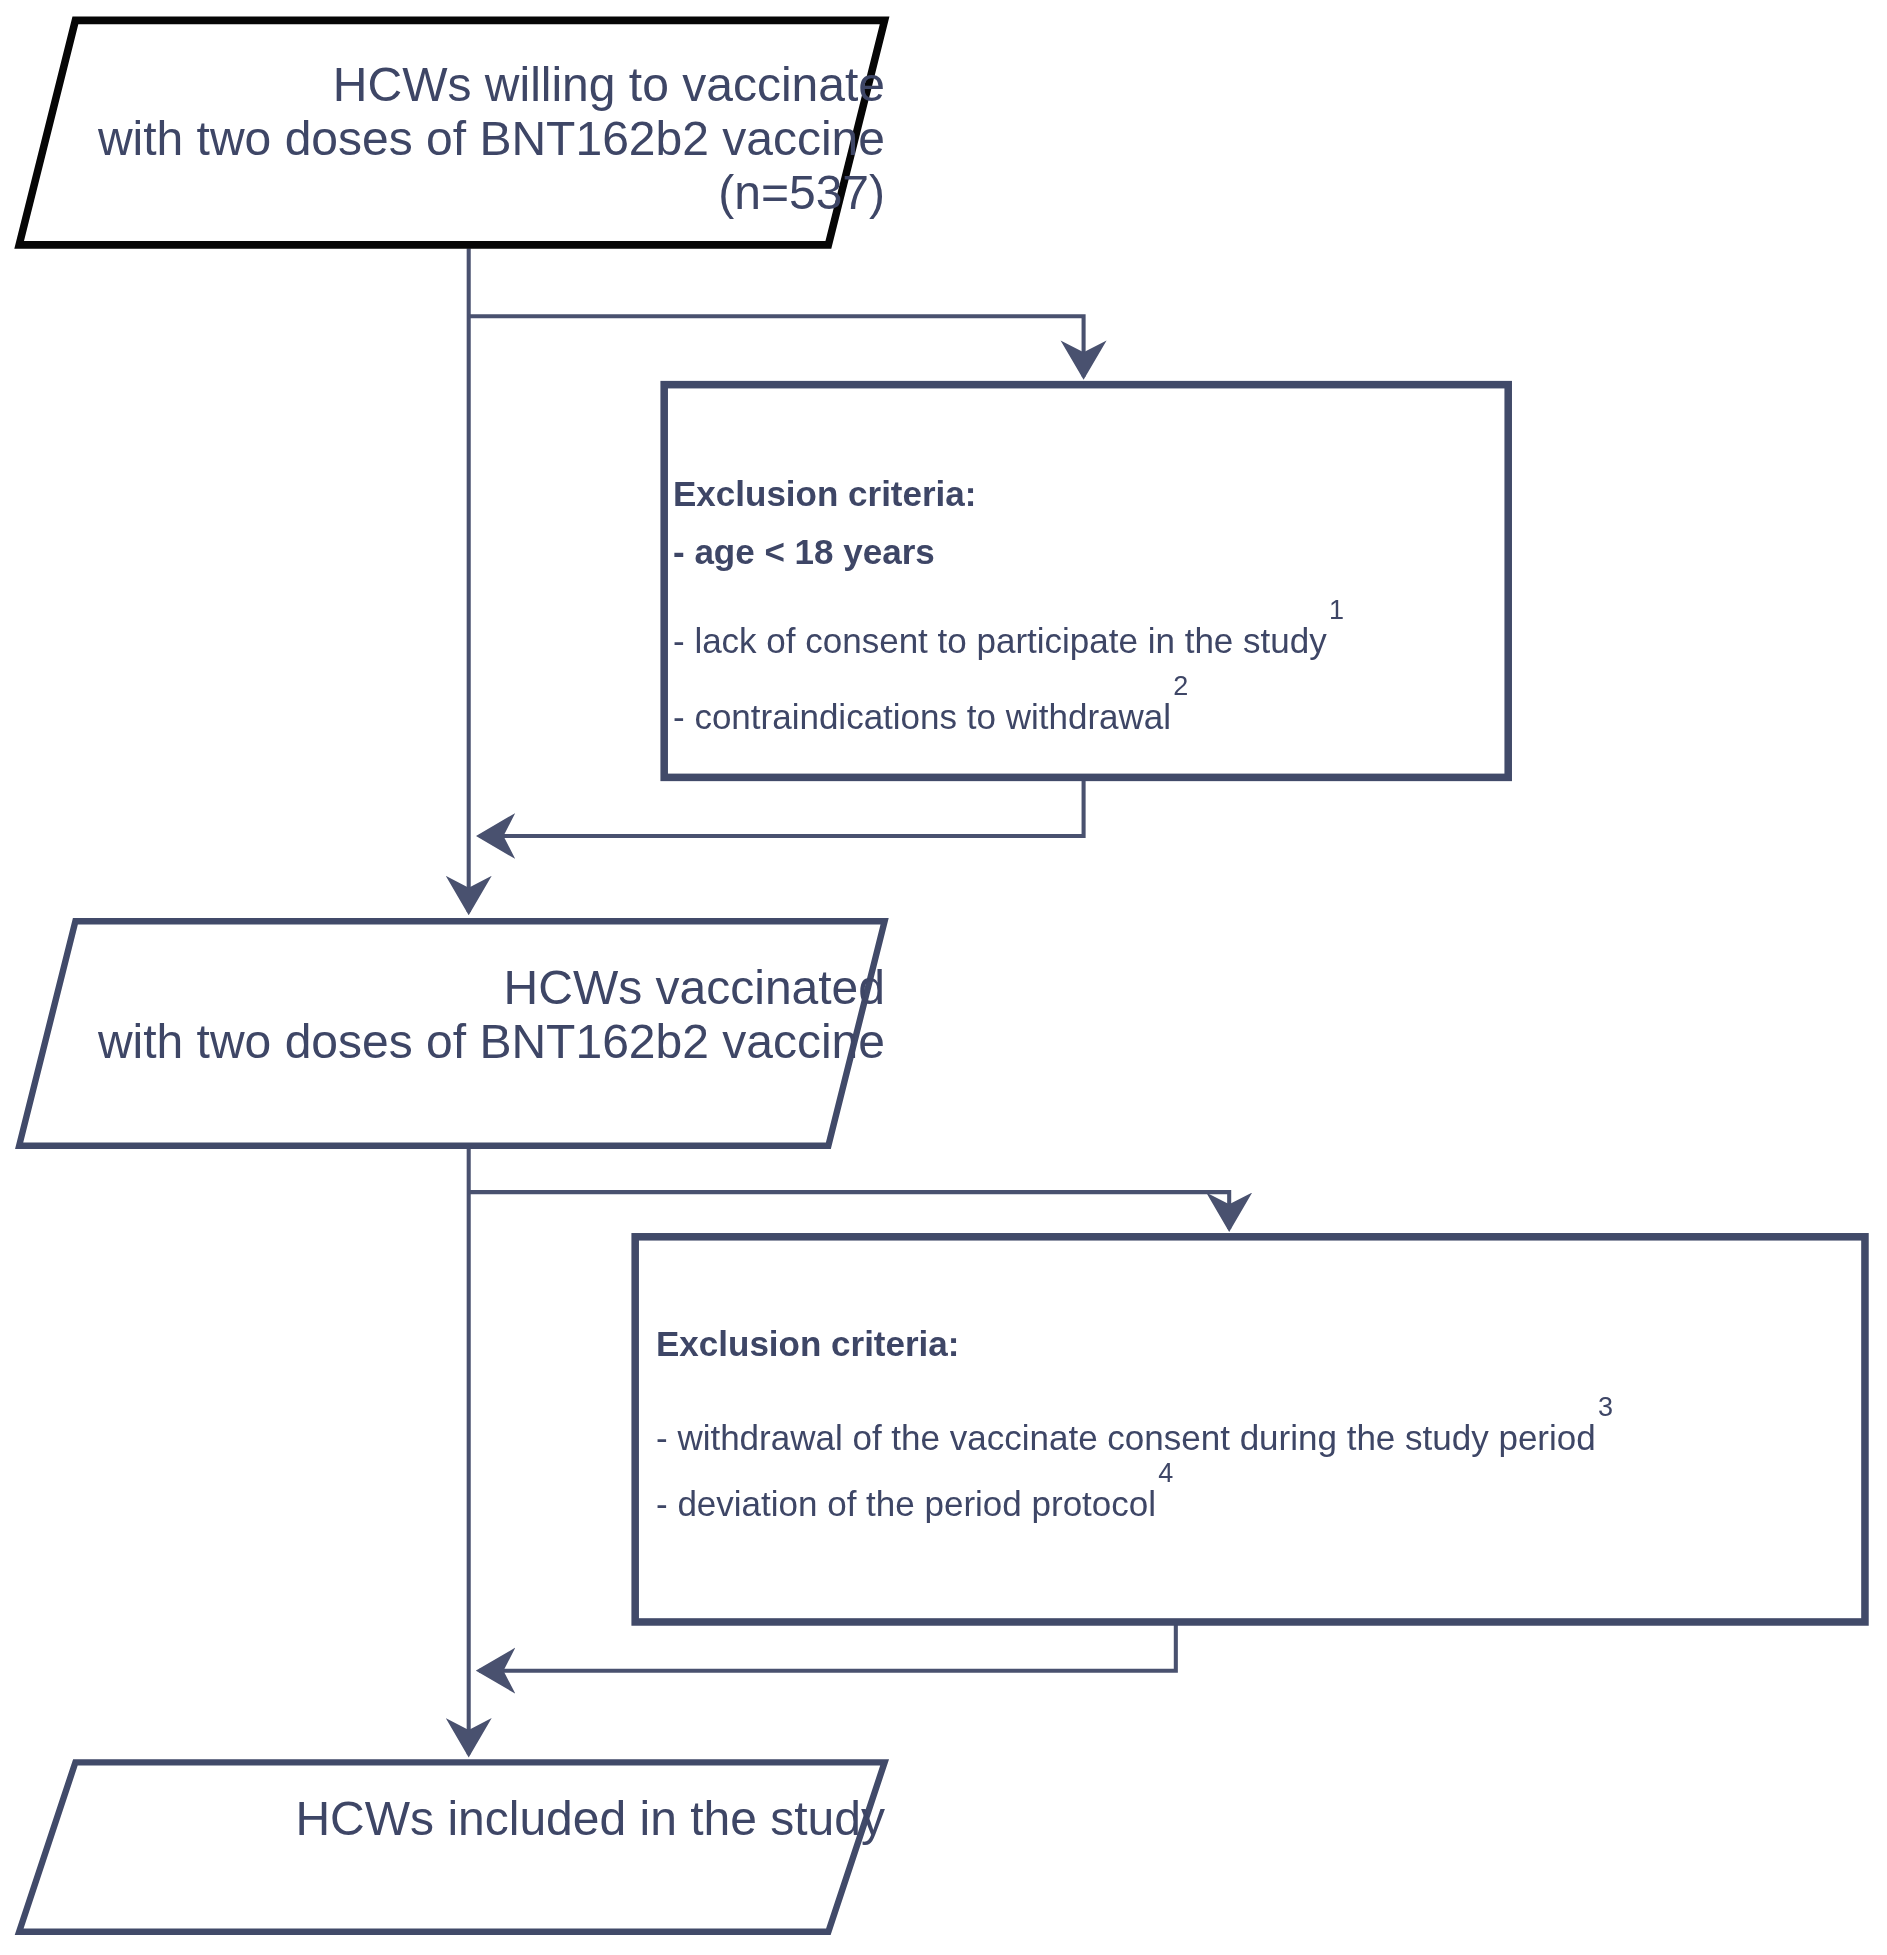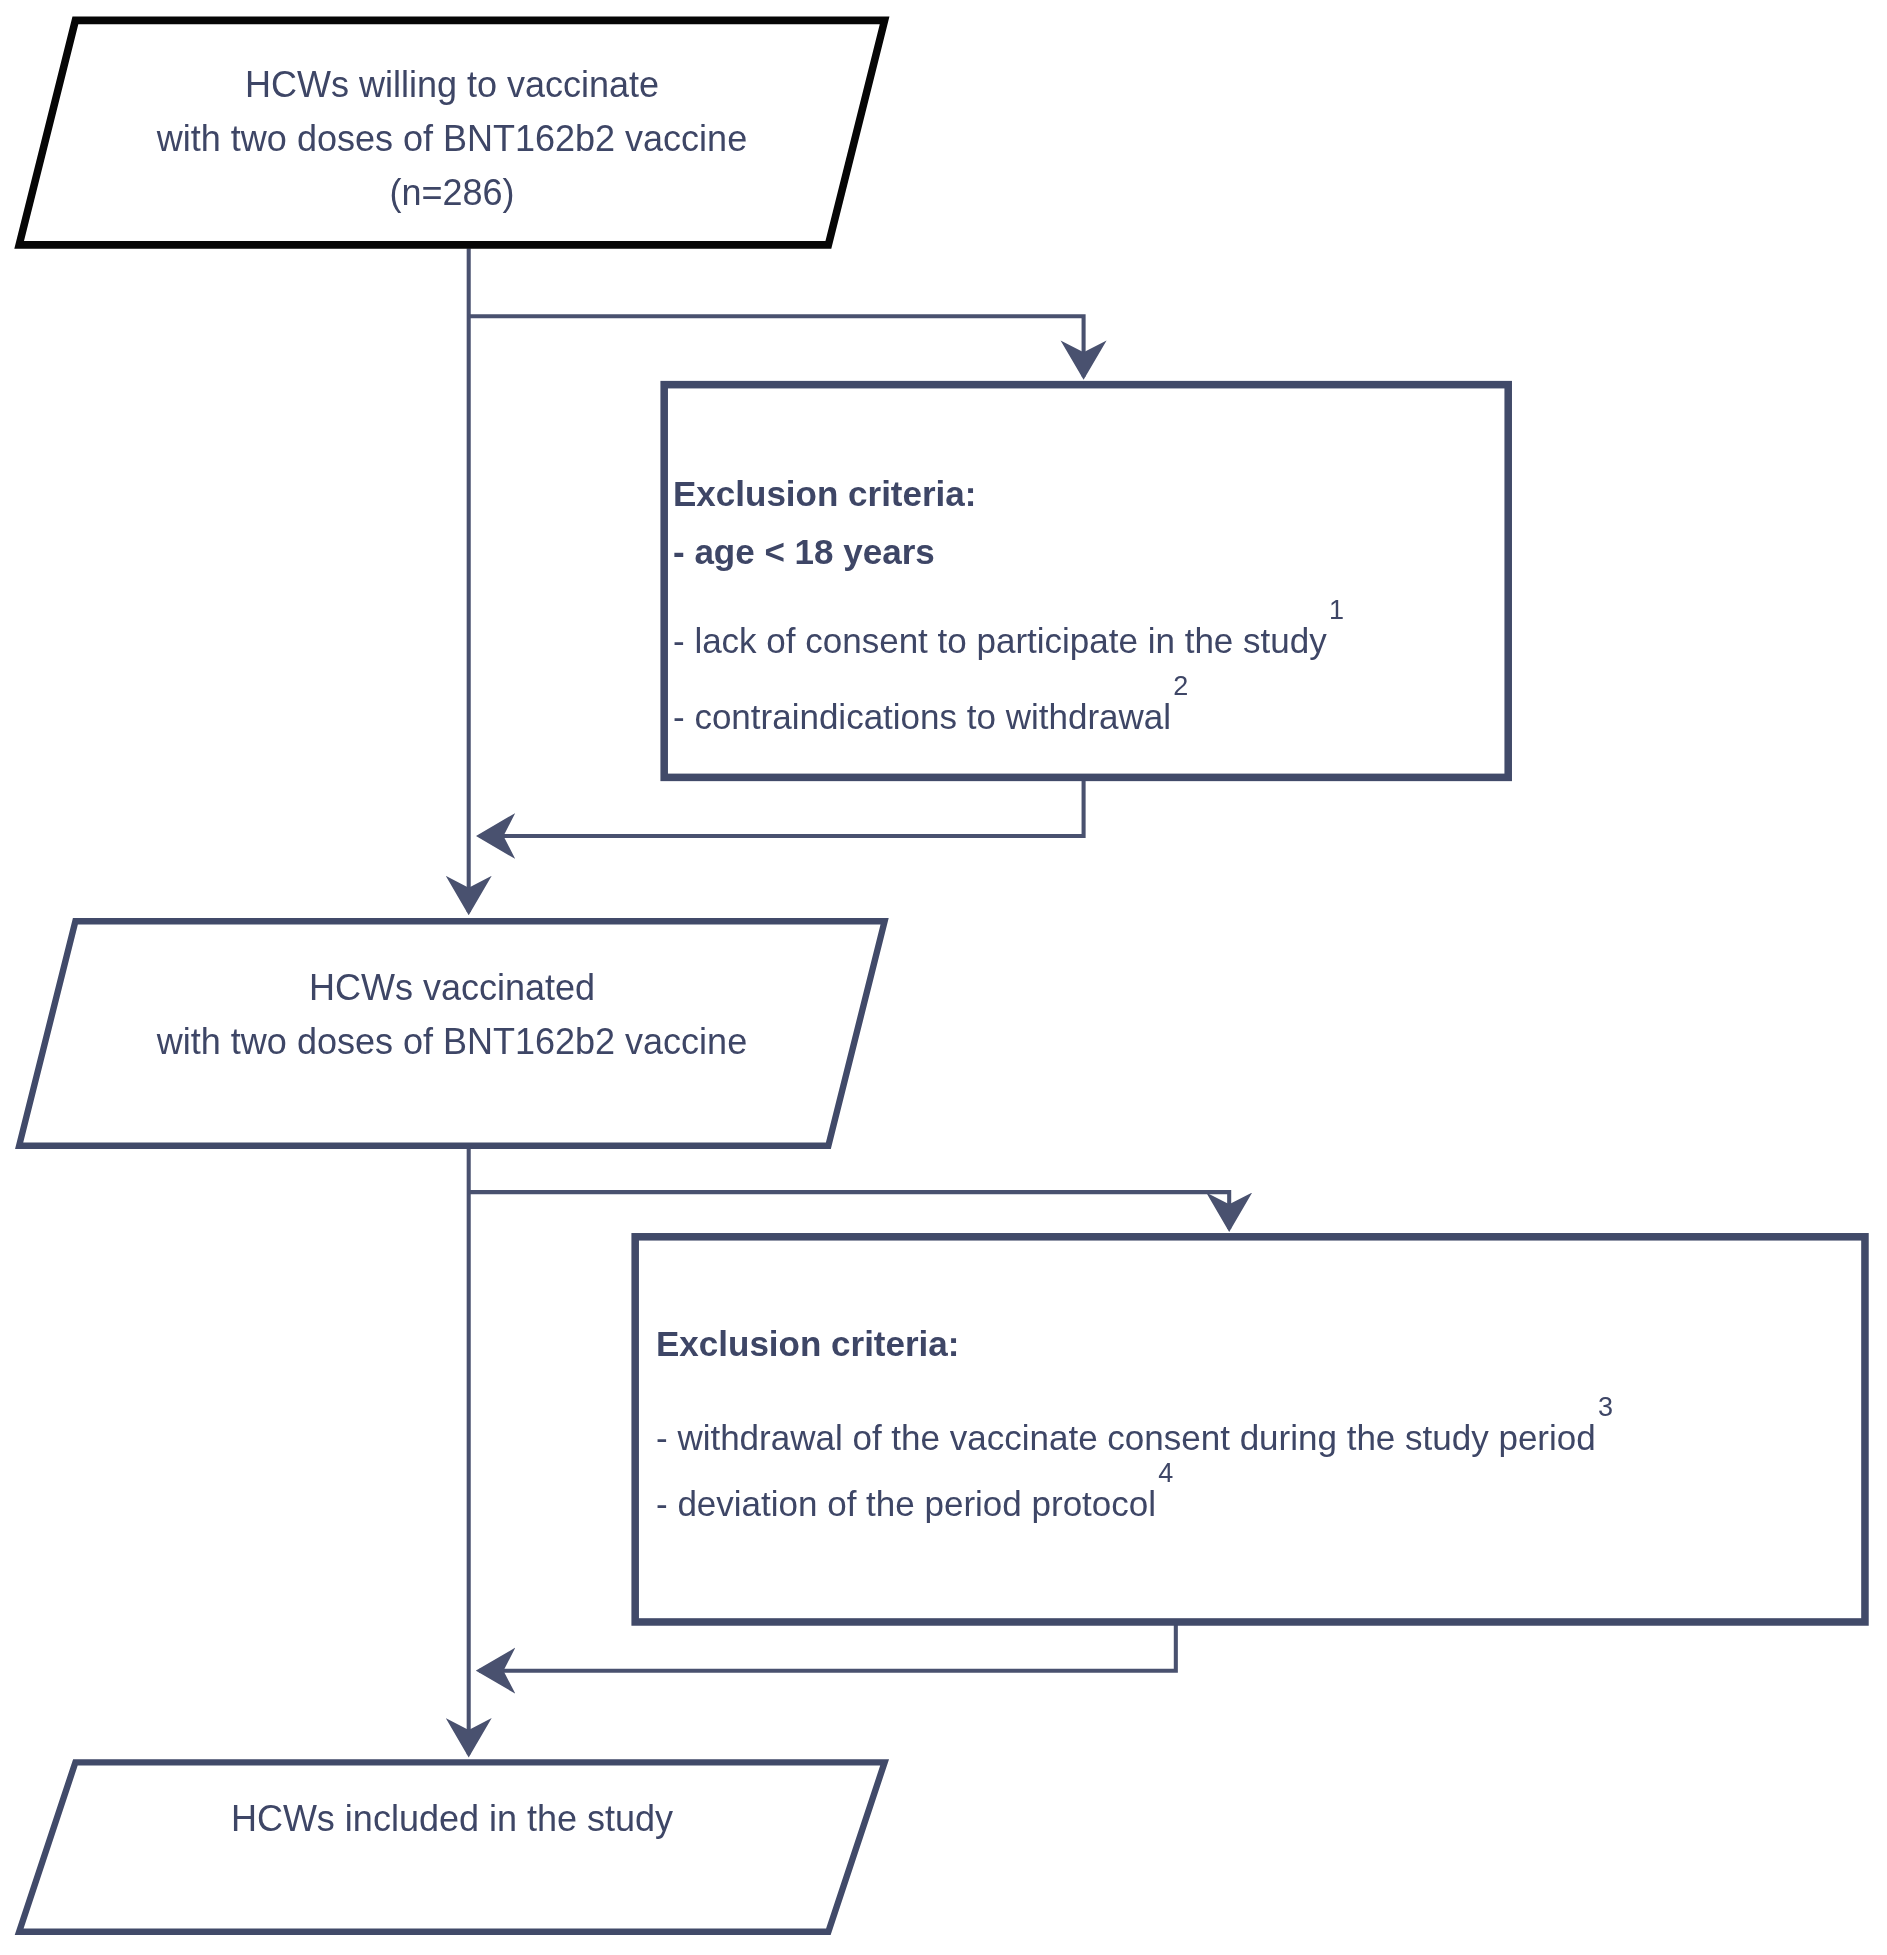--- a/index.html
+++ b/index.html
@@ -15,22 +15,22 @@
   .canvas svg.diagram {
     position: absolute;
     left: 0; top: 0;
     width: 1887px;
     height: 1955px;
   }
   .center-lines {
     position: absolute;
     left: 19px;
     width: 866px;
-    text-align: center;
-    font-size: 36px;
+    text-align: right;
+    font-size: 48px;
     line-height: 54px;
     color: #3e4666;
   }
   .start-text { top: 58px; }
   .vacc-text  { top: 961px; }
   .incl-text  { top: 1792px; }
   .excl-line {
     position: absolute;
     font-size: 35px;
     line-height: 43px;
@@ -77,21 +77,21 @@
     <polygon points="130,35 1525,35 1428,422 33,422" fill="#ffffff" stroke="#060606" stroke-width="13"></polygon>
     <rect x="1145" y="663" width="1455" height="677" fill="#ffffff" stroke="#414a69" stroke-width="13"></rect>
     <polygon points="130,1588 1525,1588 1428,1975 33,1975" fill="#ffffff" stroke="#414a69" stroke-width="11"></polygon>
     <rect x="1095" y="2132" width="2120" height="664" fill="#ffffff" stroke="#414a69" stroke-width="13"></rect>
     <polygon points="130,3038 1525,3038 1428,3330 33,3330" fill="#ffffff" stroke="#414a69" stroke-width="11"></polygon>
   </svg>
 
   <div class="center-lines start-text">
     <div>HCWs willing to vaccinate</div>
     <div>with two doses of BNT162b2 vaccine</div>
-    <div>(n=286)</div>
+    <div>(n=537)</div>
   </div>
 
   <div class="excl-line excl-title b1 t-b1-title">Exclusion criteria:</div>
   <div class="excl-line b1 t-b1-i0">
     <span>- age &lt; 18 years</span><sup class="fnsup"></sup>
   </div>
   <div class="excl-line b1 t-b1-i1">
     <span>- lack of consent to participate in the study</span><sup class="fnsup">1</sup>
   </div>
   <div class="excl-line b1 t-b1-i2">

